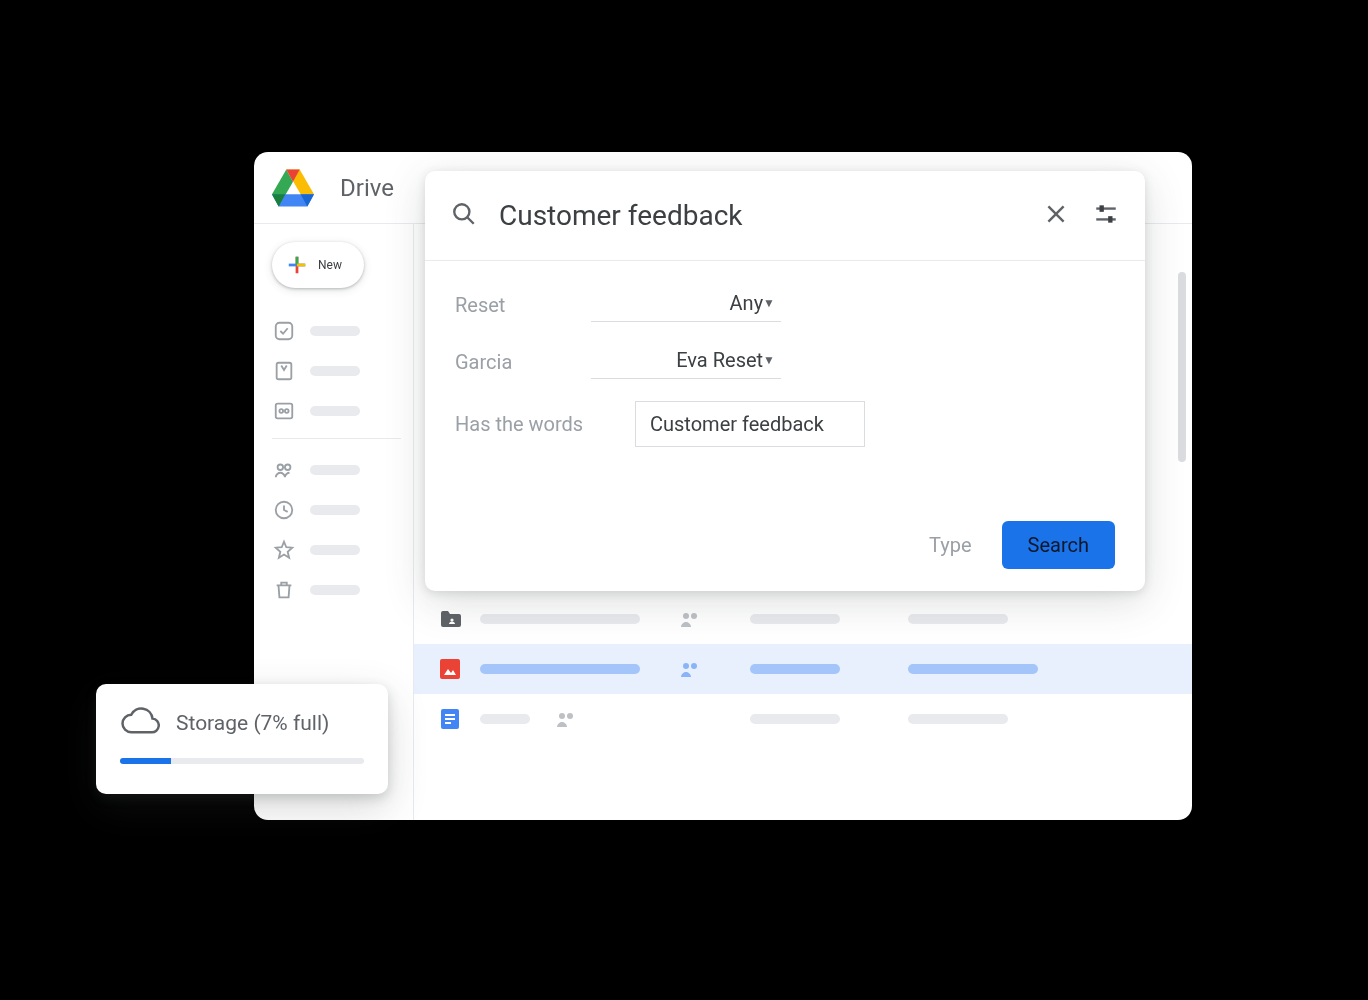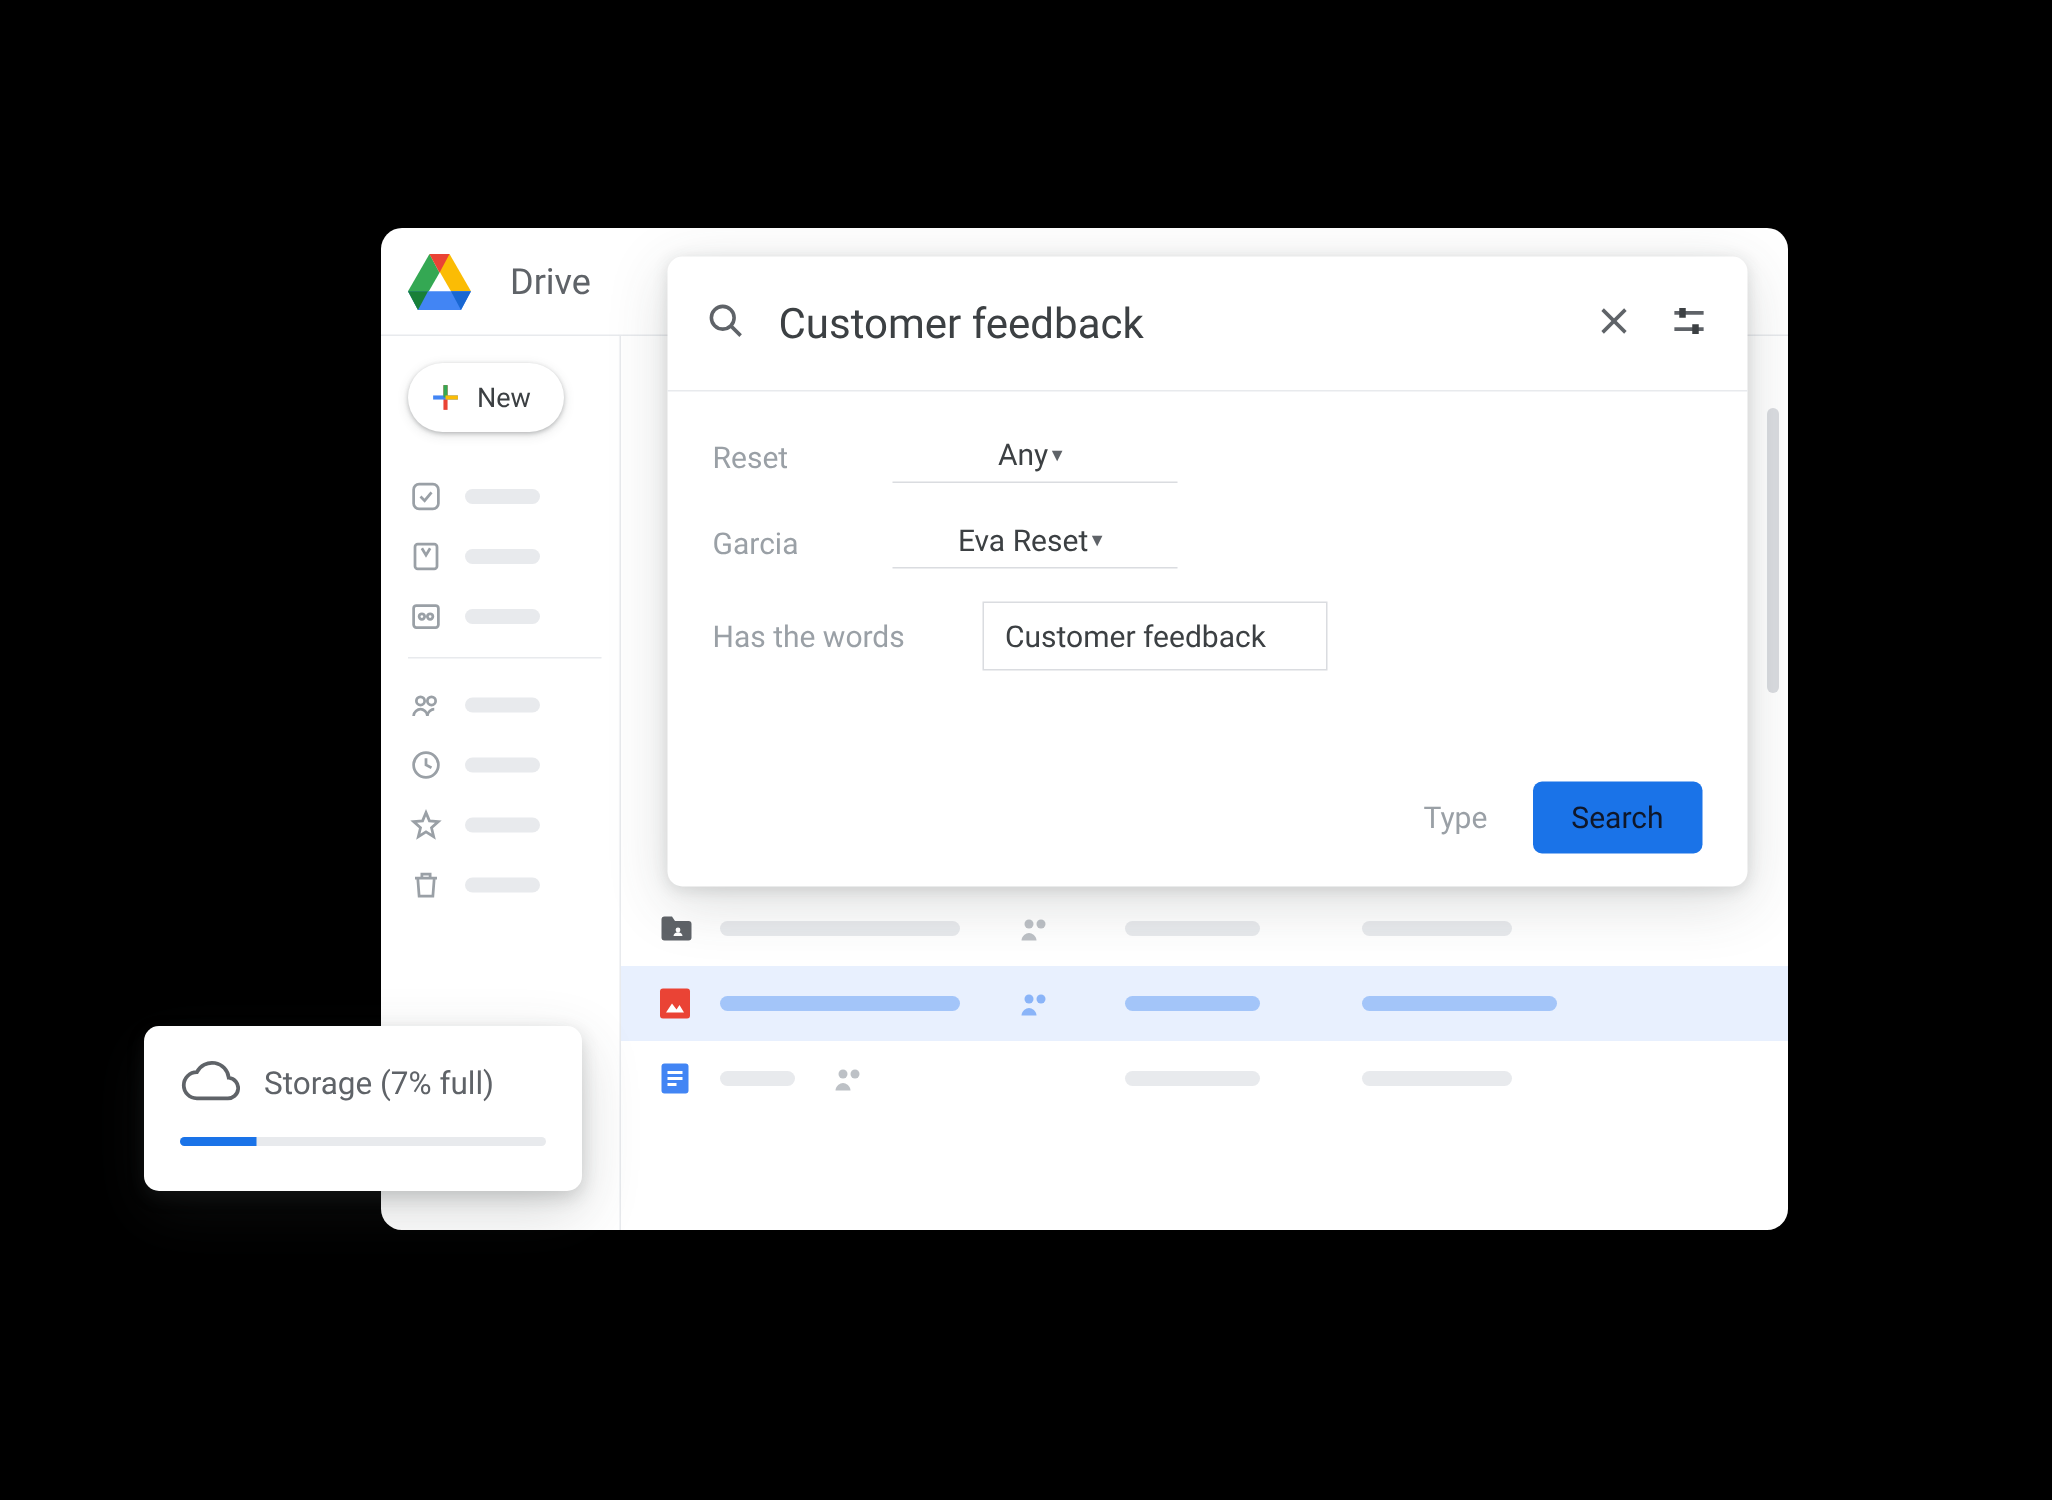--- a/index.html
+++ b/index.html
@@ -29,21 +29,21 @@
   .sidebar {
     position: absolute; left: 0; top: 72px; bottom: 0; width: 160px;
     padding: 18px 12px 0 18px;
     border-right: 1px solid #e8eaed;
   }
   .new-btn {
     display: inline-flex; align-items: center; gap: 10px;
     background: #fff; border: none; border-radius: 28px;
     padding: 12px 22px 12px 14px;
     box-shadow: 0 1px 3px rgba(60,64,67,0.3), 0 2px 8px rgba(60,64,67,0.15);
-    font-size: 18px; color: #3c4043; cursor: pointer;
+    font-size: 12px; color: #3c4043; cursor: pointer;
     margin-bottom: 26px;
   }
   .plus-icon { width: 22px; height: 22px; }
 
   .nav-item { display: flex; align-items: center; gap: 14px; height: 34px; margin-bottom: 6px; }
   .nav-icon { width: 24px; height: 24px; color: #a0a4a8; display:flex; align-items:center; justify-content:center;}
   .nav-icon svg { width: 22px; height: 22px; fill: none; stroke: #9aa0a6; stroke-width: 2; }
   .nav-placeholder { flex: 0 0 50px; height: 10px; background: #e8eaed; border-radius: 5px; }
   .nav-divider { height: 1px; background: #e8eaed; margin: 10px 0 14px; }
 
@@ -60,44 +60,44 @@
   .pill-blue { background: #a3c5f9; }
 
   
   .scrollbar {
     position: absolute; right: 6px; top: 120px; width: 8px; height: 190px;
     background: #dadce0; border-radius: 4px;
   }
 
   
   .search-panel {
-    position: absolute; left: 445px; top: 171px;
+    position: absolute; left: 425px; top: 171px;
     width: 720px; height: 420px;
     background: #fff; border-radius: 10px;
     box-shadow: 0 2px 10px rgba(60,64,67,0.15), 0 10px 40px rgba(60,64,67,0.18);
     z-index: 20;
   }
   .search-bar {
     display: flex; align-items: center; gap: 22px;
     height: 90px; padding: 0 26px;
     border-bottom: 1px solid #e8eaed;
   }
   .search-icon svg, .close-icon svg, .tune-icon svg { width: 26px; height: 26px; stroke: #5f6368; fill: none; stroke-width: 2.2; }
   .search-text { flex: 1; font-size: 28px; color: #3c4043; }
   .search-actions { display: flex; align-items: center; gap: 24px; }
 
   .filters { padding: 26px 30px 0 30px; }
   .filter-row { display: flex; align-items: center; margin-bottom: 22px; }
   .filter-label { width: 120px; font-size: 20px; color: #9aa0a6; }
   .filter-label.wide { width: 180px; }
   .filter-select {
-    display: flex; align-items: center; justify-content: center;
+    display: flex; align-items: center; justify-content: flex-end;
     width: 190px; padding: 4px 6px 6px 2px;
     border-bottom: 1px solid #dadce0;
-    font-size: 20px; color: #3c4043; cursor: pointer;
+    font-size: 20px; color: #3c4043; cursor: pointer; margin-left: 16px;
   }
   .filter-select .caret { font-size: 12px; color: #5f6368; }
   .filter-input {
     border: 1px solid #dadce0; padding: 10px 14px; font-size: 20px; color: #3c4043;
     width: 230px;
   }
 
   .filter-actions { position: absolute; right: 30px; bottom: 22px; display: flex; align-items: center; gap: 30px; }
   .reset-btn { background: none; border: none; font-size: 20px; color: #9aa0a6; cursor: pointer; }
   .search-btn { background: #1a73e8; color: #0f172a; border: none; border-radius: 6px; padding: 12px 26px; font-size: 20px; cursor: pointer; }

